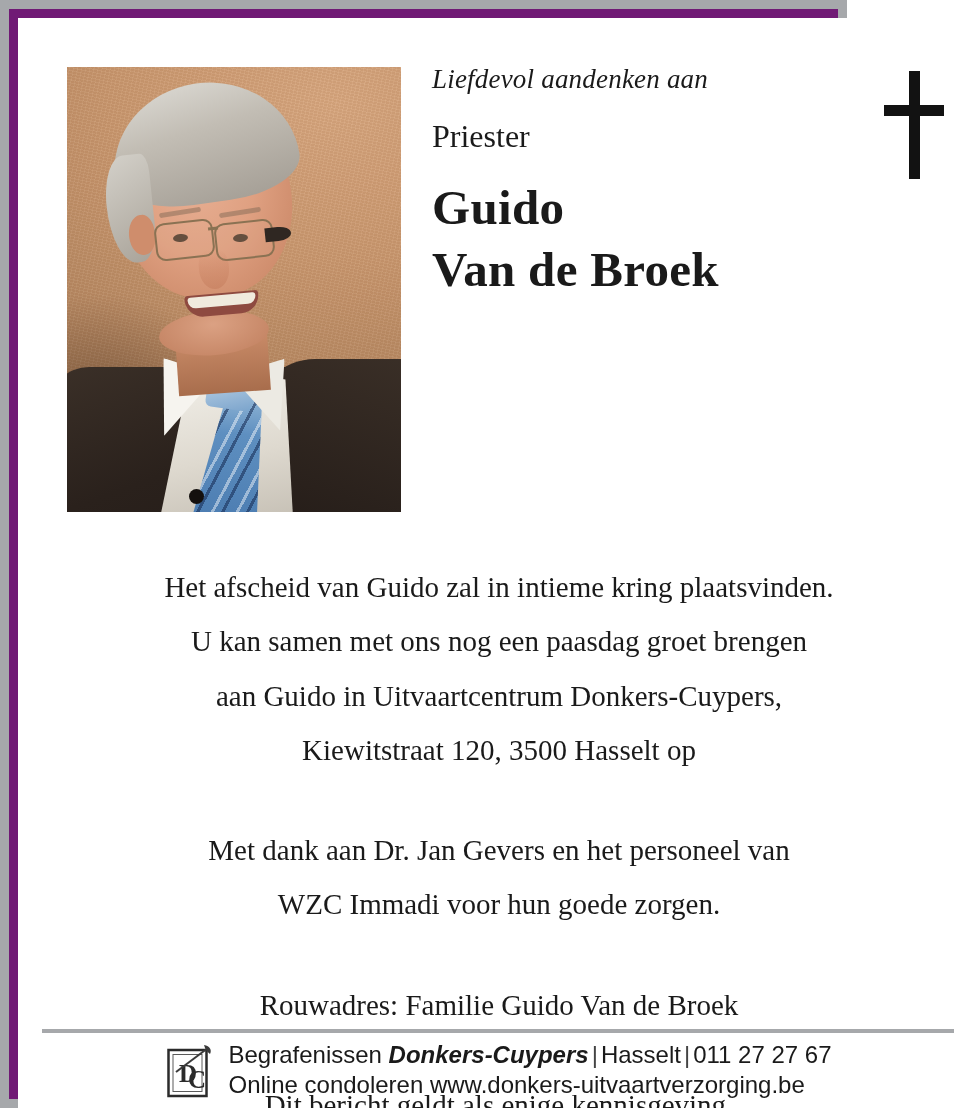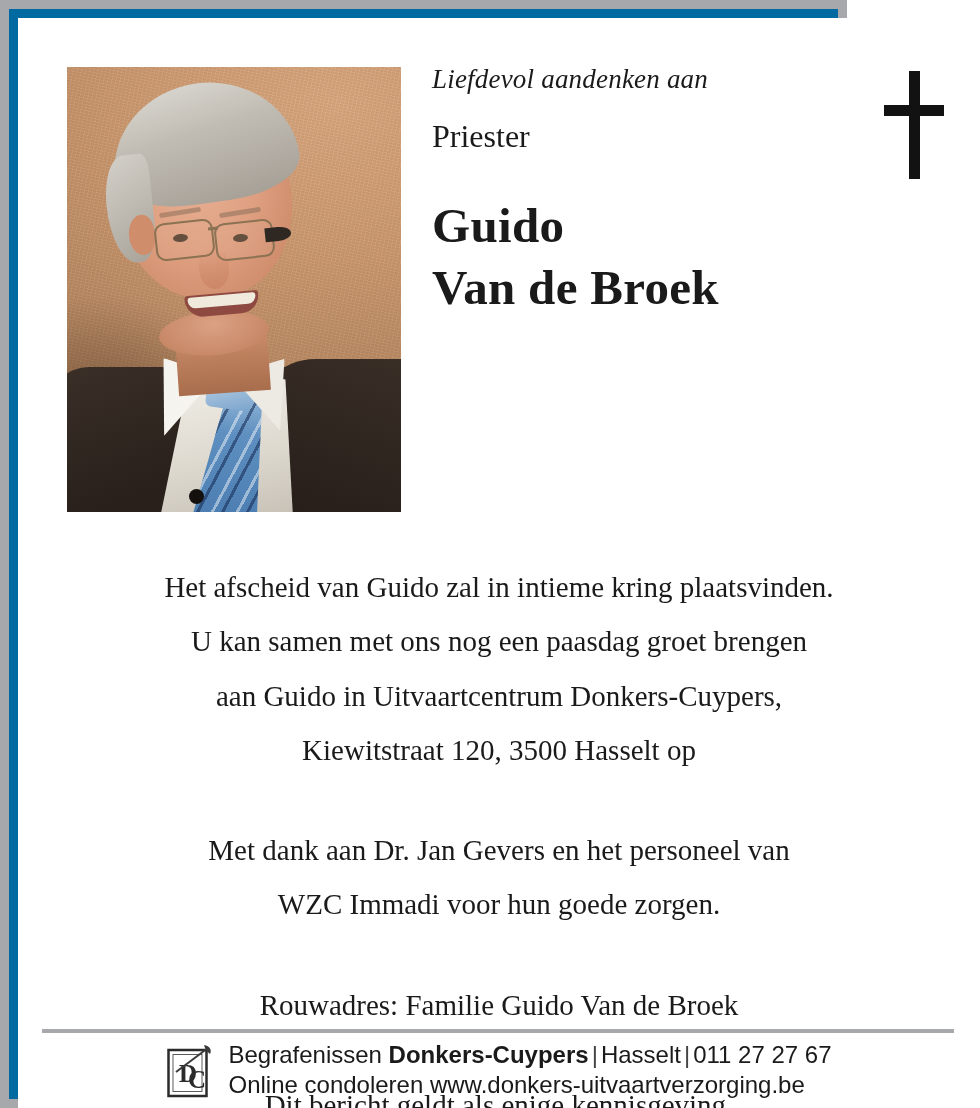--- a/index.html
+++ b/index.html
@@ -15,21 +15,21 @@
   }
 
   
   .card-frame {
     position: absolute;
     left: 0; top: 0;
     width: 847px;
     height: 1108px;
     box-sizing: border-box;
     border: 9px solid #a6a8ab;
-    background: #0369a1;
+    background: #701a75;
   }
   .card-inner {
     position: absolute;
     left: 9px; top: 9px;
     width: 962px;
     height: 1090px;
     background: #ffffff;
   }
 
   
@@ -279,21 +279,21 @@
     font-size: 27px;
     color: #1a1a1a;
     letter-spacing: .2px;
   }
   .title-line {
     margin-top: 23px;
     font-size: 32px;
     color: #1a1a1a;
   }
   .name-block {
-    margin-top: 40px;
+    margin-top: 22px;
     font-weight: bold;
     font-size: 49px;
     line-height: 1.27;
     color: #1a1a1a;
     letter-spacing: .3px;
   }
   .dates-block {
     margin-top: 30px;
     font-size: 30px;
     line-height: 1.33;
@@ -363,21 +363,21 @@
     margin-right: 14px;
     margin-top: 2px;
   }
   .footer-text {
     font-family: "Liberation Sans", sans-serif;
     font-size: 24px;
     line-height: 1.23;
     color: #1a1a1a;
     white-space: nowrap;
   }
-  .footer-text .b { font-weight: bold; }
+  .footer-text .b { font-weight: bold; font-style: italic; }
   .sep { padding: 0 3px; color: #444; }
 </style>
 </head>
 <body>
 
 <div class="card-frame">
   <div class="card-inner">
 
     <div class="top-section">
 

